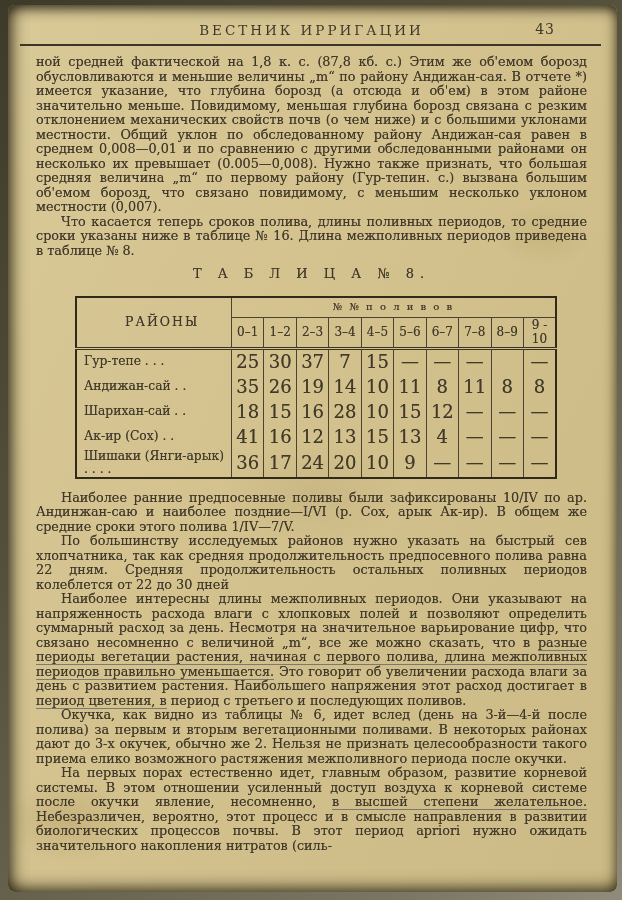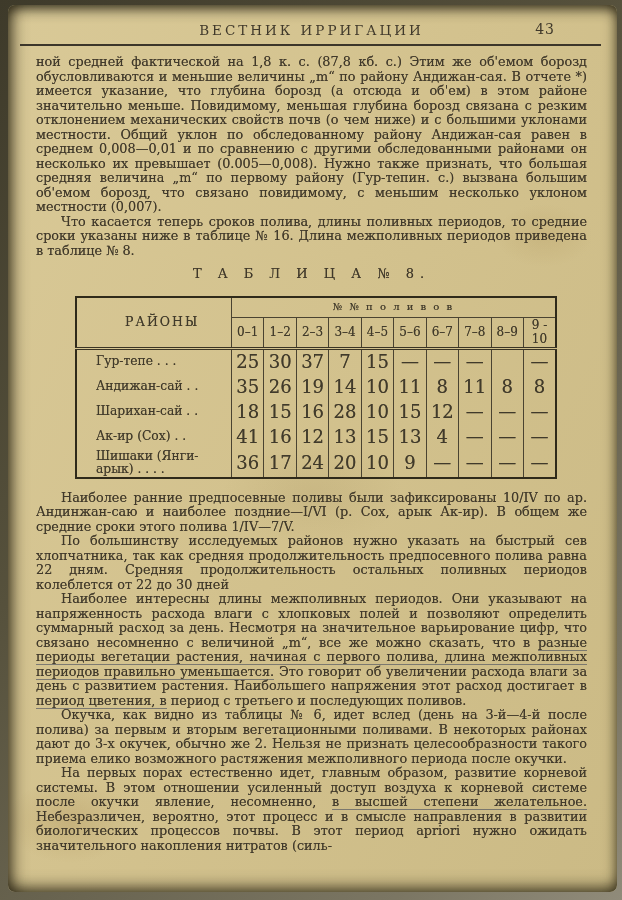--- a/index.html
+++ b/index.html
@@ -39,21 +39,21 @@
     table-layout:fixed;border:2.5px solid #2f2a1a;}
   .data-table th,.data-table td{border-left:1px solid #4a4331;padding:0;
     font-weight:normal;color:#403a2b;}
   .data-table .corner{width:106px;border-bottom:3px double #3a3424;letter-spacing:2px;
     font-size:12.5px;border-left:none;padding-left:48px;}
   .data-table .group{height:19px;border-bottom:1px solid #4a4331;letter-spacing:2px;
     font-size:10px;text-align:center;}
   .data-table .colh{height:26px;border-bottom:3px double #3a3424;font-size:12px;
     text-align:center;}
   .data-table tbody td{height:25px;text-align:center;font-size:18px;}
-  .data-table td.rowlabel{text-align:left;padding-left:19px;font-size:12.3px;
+  .data-table td.rowlabel{text-align:left;padding-left:7px;font-size:12.3px;
     line-height:13.5px;border-left:none;}
   .hand-u{border-bottom:1.5px solid rgba(52,62,88,0.55);}
 </style>
 </head>
 <body>
 
 <div class="page">
   <header class="pg-header">
     <span class="journal-title">ВЕСТНИК ИРРИГАЦИИ</span>
     <span class="page-number">43</span>

